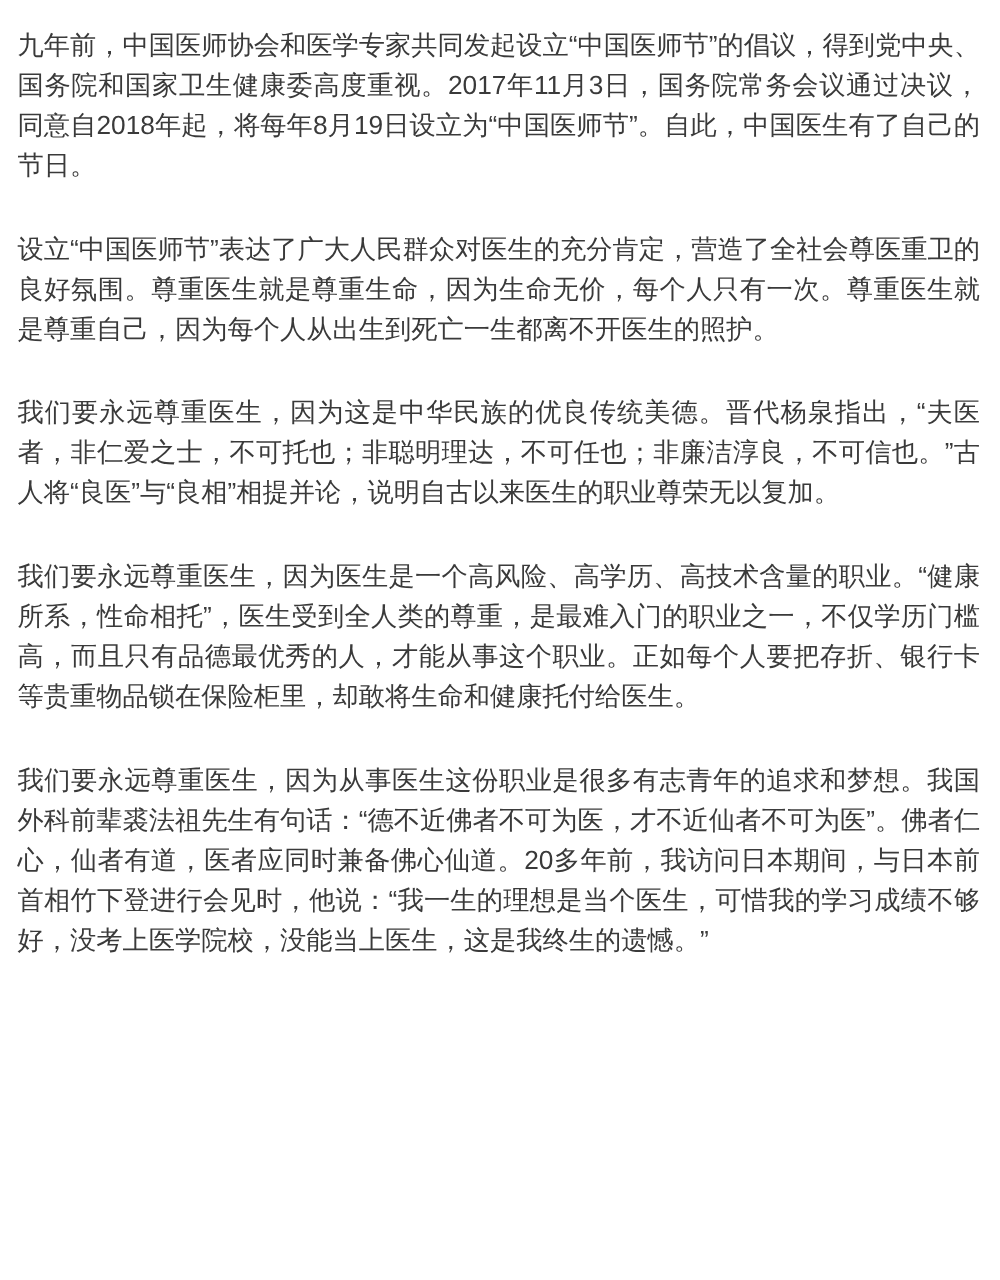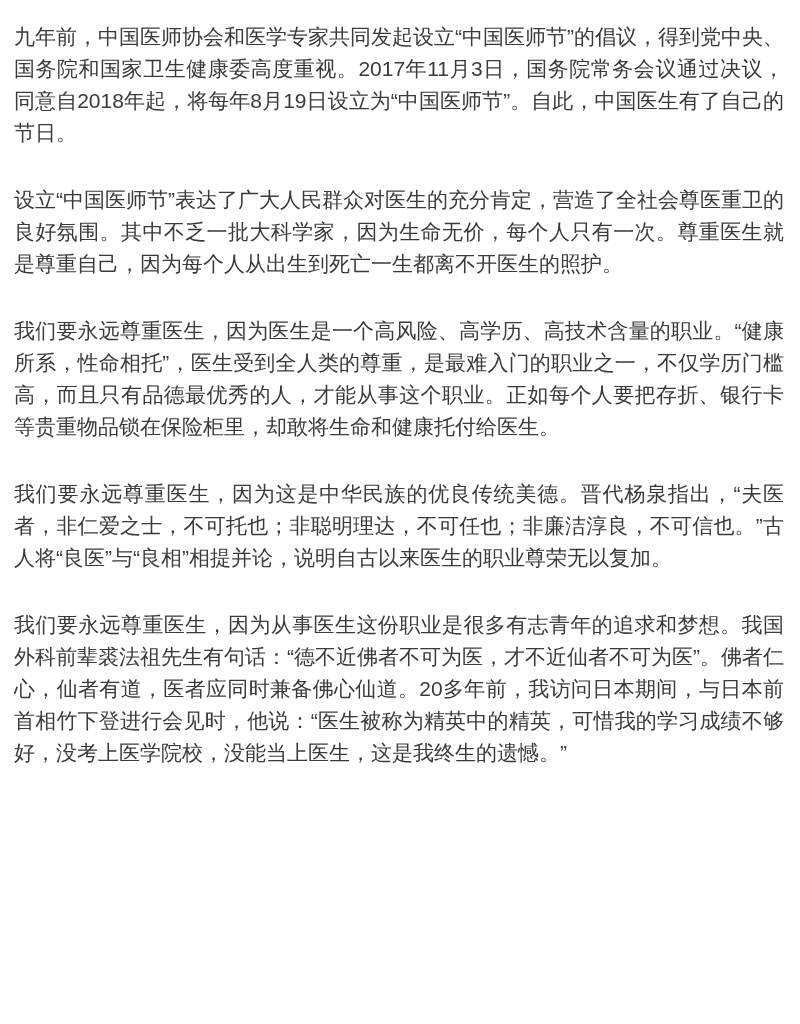--- a/index.html
+++ b/index.html
@@ -28,17 +28,17 @@
   }
   .article p:last-child {
     margin-bottom: 0;
   }
 </style>
 </head>
 <body>
 
 <main class="article">
   <p>九年前，中国医师协会和医学专家共同发起设立“中国医师节”的倡议，得到党中央、国务院和国家卫生健康委高度重视。2017年11月3日，国务院常务会议通过决议，同意自2018年起，将每年8月19日设立为“中国医师节”。自此，中国医生有了自己的节日。</p>
-  <p>设立“中国医师节”表达了广大人民群众对医生的充分肯定，营造了全社会尊医重卫的良好氛围。其中不乏一批大科学家，因为生命无价，每个人只有一次。尊重医生就是尊重自己，因为每个人从出生到死亡一生都离不开医生的照护。</p>
+  <p>设立“中国医师节”表达了广大人民群众对医生的充分肯定，营造了全社会尊医重卫的良好氛围。尊重医生就是尊重生命，因为生命无价，每个人只有一次。尊重医生就是尊重自己，因为每个人从出生到死亡一生都离不开医生的照护。</p>
+  <p>我们要永远尊重医生，因为这是中华民族的优良传统美德。晋代杨泉指出，“夫医者，非仁爱之士，不可托也；非聪明理达，不可任也；非廉洁淳良，不可信也。”古人将“良医”与“良相”相提并论，说明自古以来医生的职业尊荣无以复加。</p>
   <p>我们要永远尊重医生，因为医生是一个高风险、高学历、高技术含量的职业。“健康所系，性命相托”，医生受到全人类的尊重，是最难入门的职业之一，不仅学历门槛高，而且只有品德最优秀的人，才能从事这个职业。正如每个人要把存折、银行卡等贵重物品锁在保险柜里，却敢将生命和健康托付给医生。</p>
-  <p>我们要永远尊重医生，因为这是中华民族的优良传统美德。晋代杨泉指出，“夫医者，非仁爱之士，不可托也；非聪明理达，不可任也；非廉洁淳良，不可信也。”古人将“良医”与“良相”相提并论，说明自古以来医生的职业尊荣无以复加。</p>
-  <p>我们要永远尊重医生，因为从事医生这份职业是很多有志青年的追求和梦想。我国外科前辈裘法祖先生有句话：“德不近佛者不可为医，才不近仙者不可为医”。佛者仁心，仙者有道，医者应同时兼备佛心仙道。20多年前，我访问日本期间，与日本前首相竹下登进行会见时，他说：“医生被称为精英中的精英，可惜我的学习成绩不够好，没考上医学院校，没能当上医生，这是我终生的遗憾。”</p>
+  <p>我们要永远尊重医生，因为从事医生这份职业是很多有志青年的追求和梦想。我国外科前辈裘法祖先生有句话：“德不近佛者不可为医，才不近仙者不可为医”。佛者仁心，仙者有道，医者应同时兼备佛心仙道。20多年前，我访问日本期间，与日本前首相竹下登进行会见时，他说：“我一生的理想是当个医生，可惜我的学习成绩不够好，没考上医学院校，没能当上医生，这是我终生的遗憾。”</p>
 </main>
 
 </body></html>

